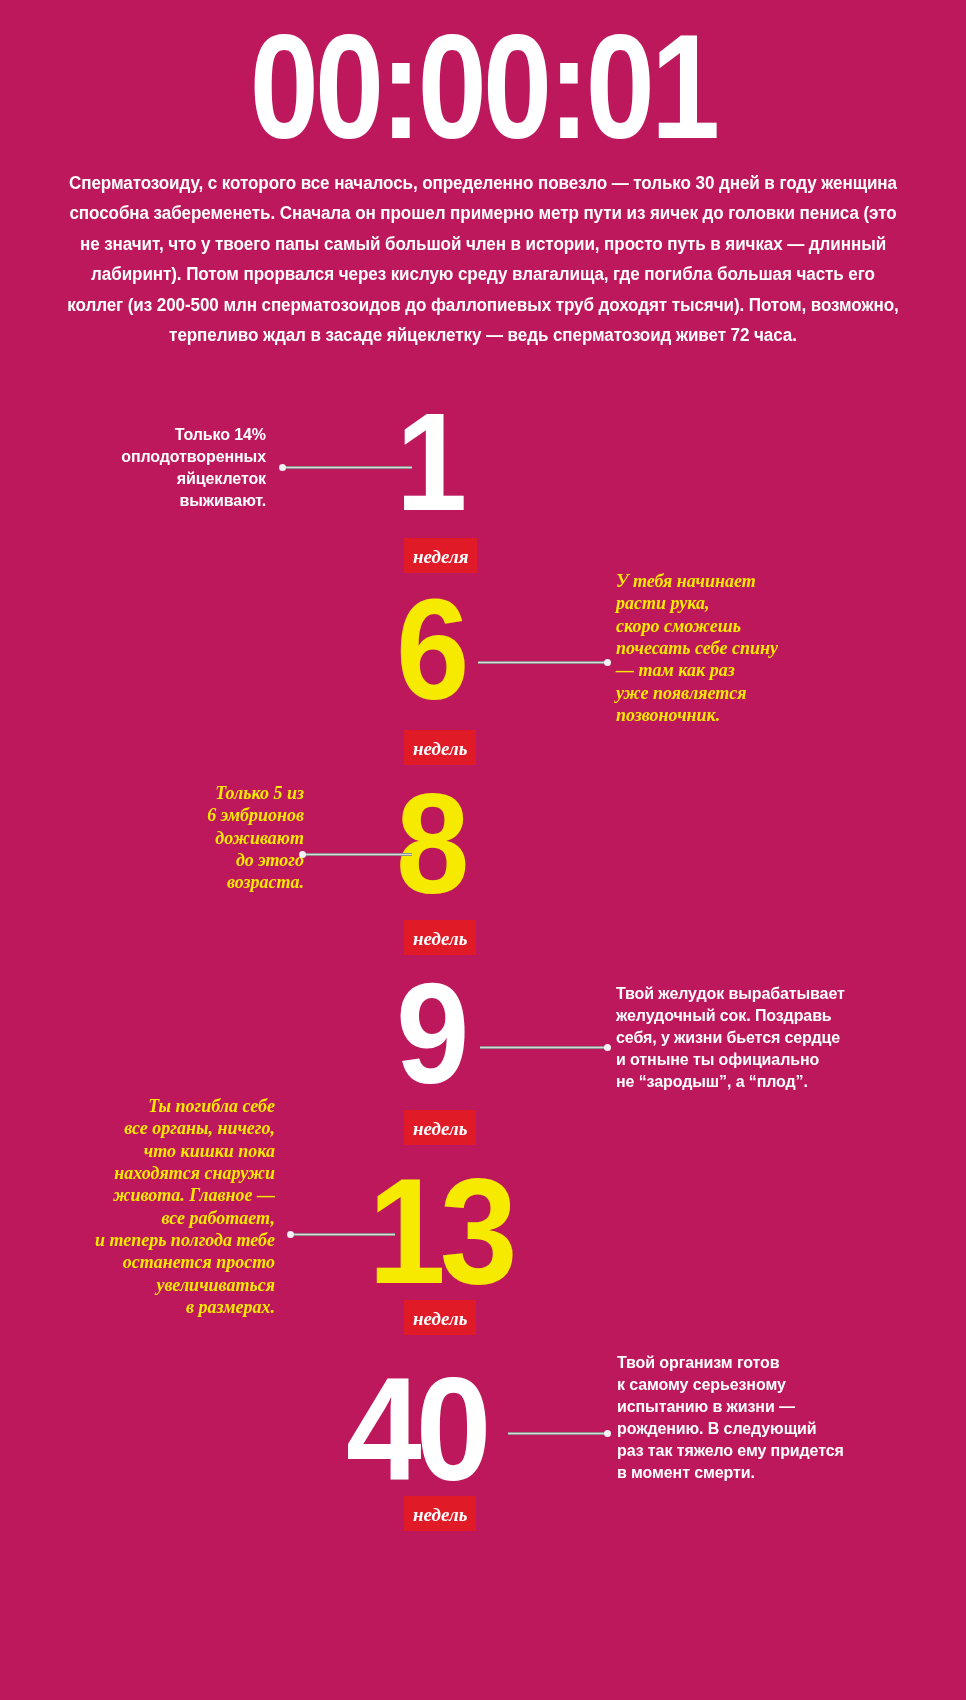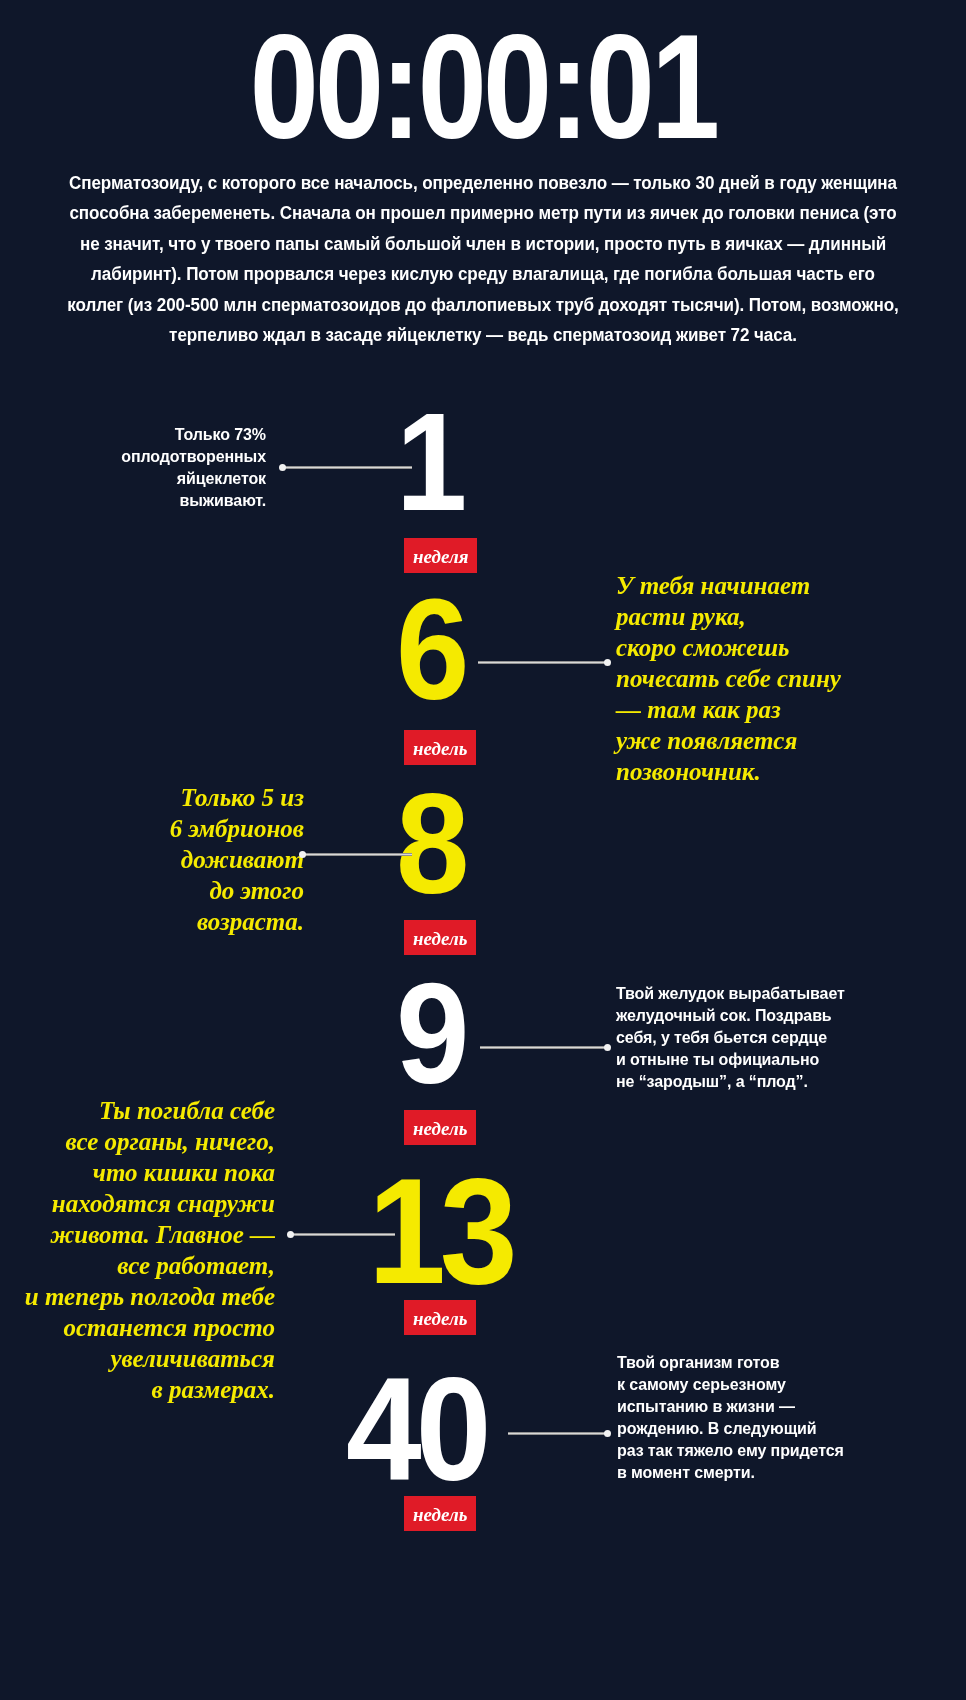--- a/index.html
+++ b/index.html
@@ -10,21 +10,21 @@
     background:#000000;
     font-family:"Liberation Sans", sans-serif;
     color:#ffffff;
     overflow:hidden;
     position:relative;
   }
   .stage{
     position:relative;
     width:966px;
     height:1700px;
-    background:#0f172a;
+    background:#be185d;
   }
 
   
   .timer{
     position:absolute;
     left:0; top:14px;
     width:966px;
     text-align:center;
     font-family:"Liberation Sans", sans-serif;
     font-weight:bold;
@@ -90,21 +90,21 @@
     font-weight:bold;
     font-size:16px;
     line-height:1.38;
     color:#ffffff;
     letter-spacing:-0.1px;
   }
   .note.serif{
     font-family:"Liberation Serif", serif;
     font-style:italic;
     font-weight:bold;
-    font-size:25px;
+    font-size:18px;
     line-height:1.24;
     color:#f5ea00;
   }
   .note.right-al{text-align:right;}
   .note.left-al{text-align:left;}
 
   
   .leader{
     position:absolute;
     height:3px;
@@ -121,21 +121,21 @@
 <body>
 
 <div class="stage">
 
   <div class="timer">00:00:01</div>
   <div class="intro">Сперматозоиду, с которого все началось, определенно повезло — только 30 дней в году женщина способна забеременеть. Сначала он прошел примерно метр пути из яичек до головки пениса (это не значит, что у твоего папы самый большой член в истории, просто путь в яичках — длинный лабиринт). Потом прорвался через кислую среду влагалища, где погибла большая часть его коллег (из 200-500 млн сперматозоидов до фаллопиевых труб доходят тысячи). Потом, возможно, терпеливо ждал в засаде яйцеклетку — ведь сперматозоид живет 72 часа.</div>
 
   <div class="row">
     <div class="bignum white" style="left:396px; top:406px; font-size:128px;">1</div>
     <div class="badge" style="left:404px; top:538px;">неделя</div>
-    <div class="note sans right-al" style="left:76px; top:424px; width:190px;">Только 73%
+    <div class="note sans right-al" style="left:76px; top:424px; width:190px;">Только 14%
 оплодотворенных
 яйцеклеток
 выживают.</div>
     <div class="leader" style="left:282px; top:466px; width:130px;"></div>
     <div class="dot" style="left:279px; top:464px;"></div>
   </div>
 
   <div class="row">
     <div class="bignum yellow" style="left:396px; top:592px; font-size:132px;">6</div>
     <div class="badge" style="left:404px; top:730px;">недель</div>
@@ -160,21 +160,21 @@
 возраста.</div>
     <div class="leader" style="left:302px; top:853px; width:110px;"></div>
     <div class="dot" style="left:299px; top:851px;"></div>
   </div>
 
   <div class="row">
     <div class="bignum white" style="left:396px; top:976px; font-size:132px;">9</div>
     <div class="badge" style="left:404px; top:1110px;">недель</div>
     <div class="note sans left-al" style="left:616px; top:983px; width:320px;">Твой желудок вырабатывает
 желудочный сок. Поздравь
-себя, у тебя бьется сердце
+себя, у жизни бьется сердце
 и отныне ты официально
 не “зародыш”, а “плод”.</div>
     <div class="leader" style="left:480px; top:1046px; width:128px;"></div>
     <div class="dot" style="left:604px; top:1044px;"></div>
   </div>
 
   <div class="row">
     <div class="bignum yellow" style="left:368px; top:1170px; font-size:140px;">13</div>
     <div class="badge" style="left:404px; top:1300px;">недель</div>
     <div class="note serif right-al" style="left:10px; top:1095px; width:265px;">Ты погибла себе

